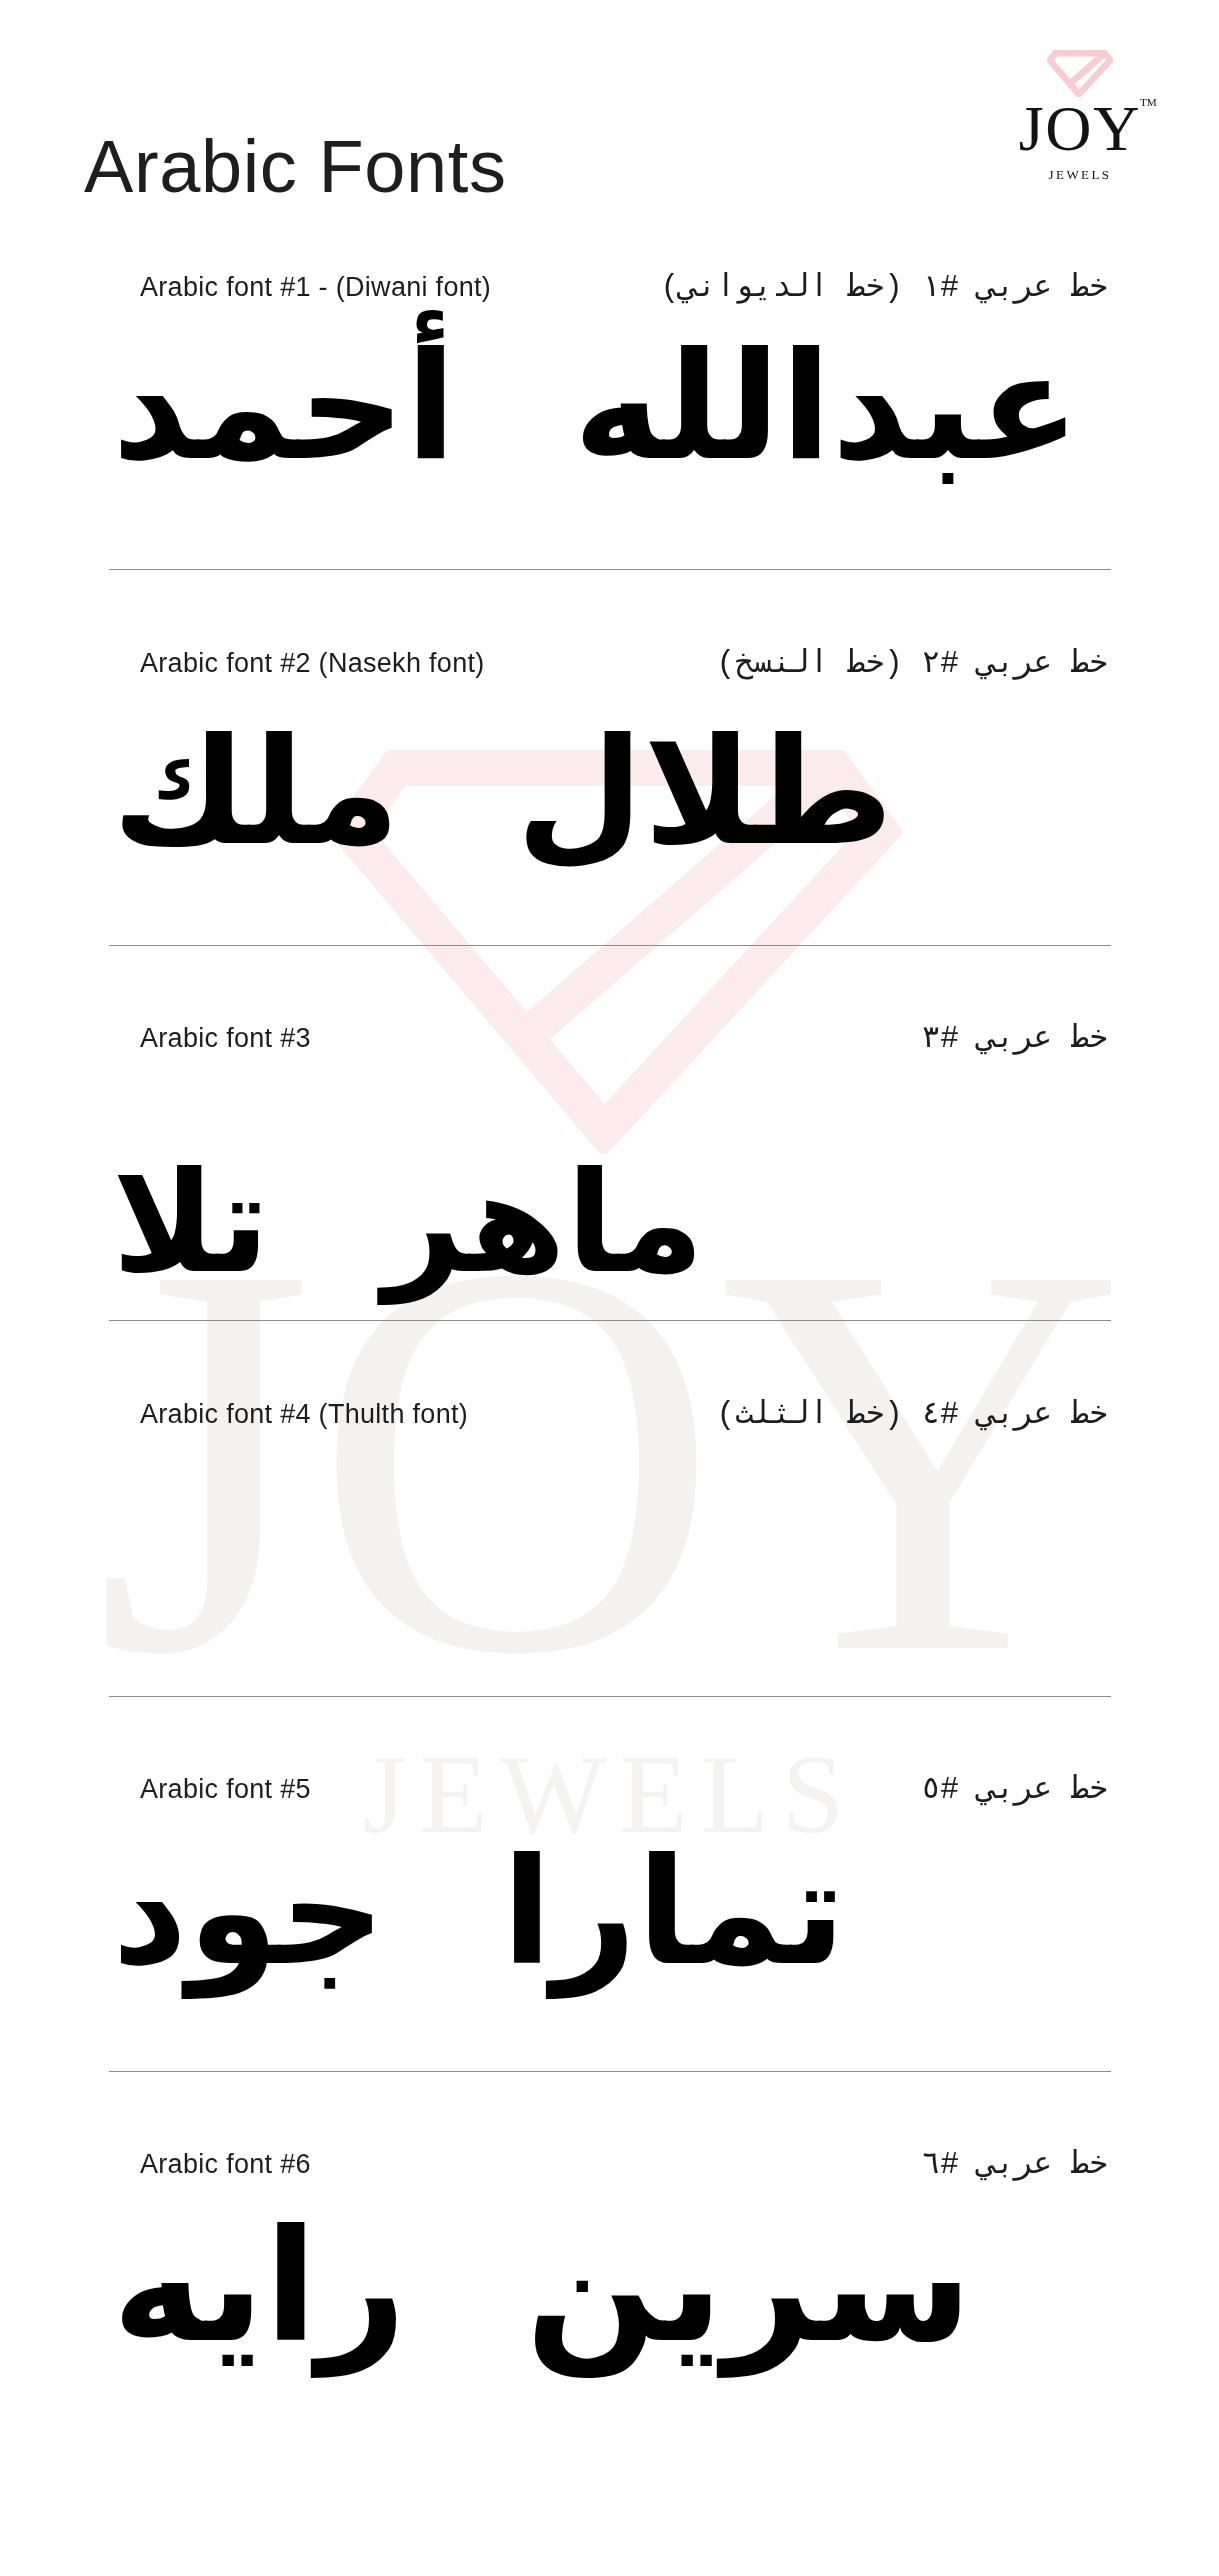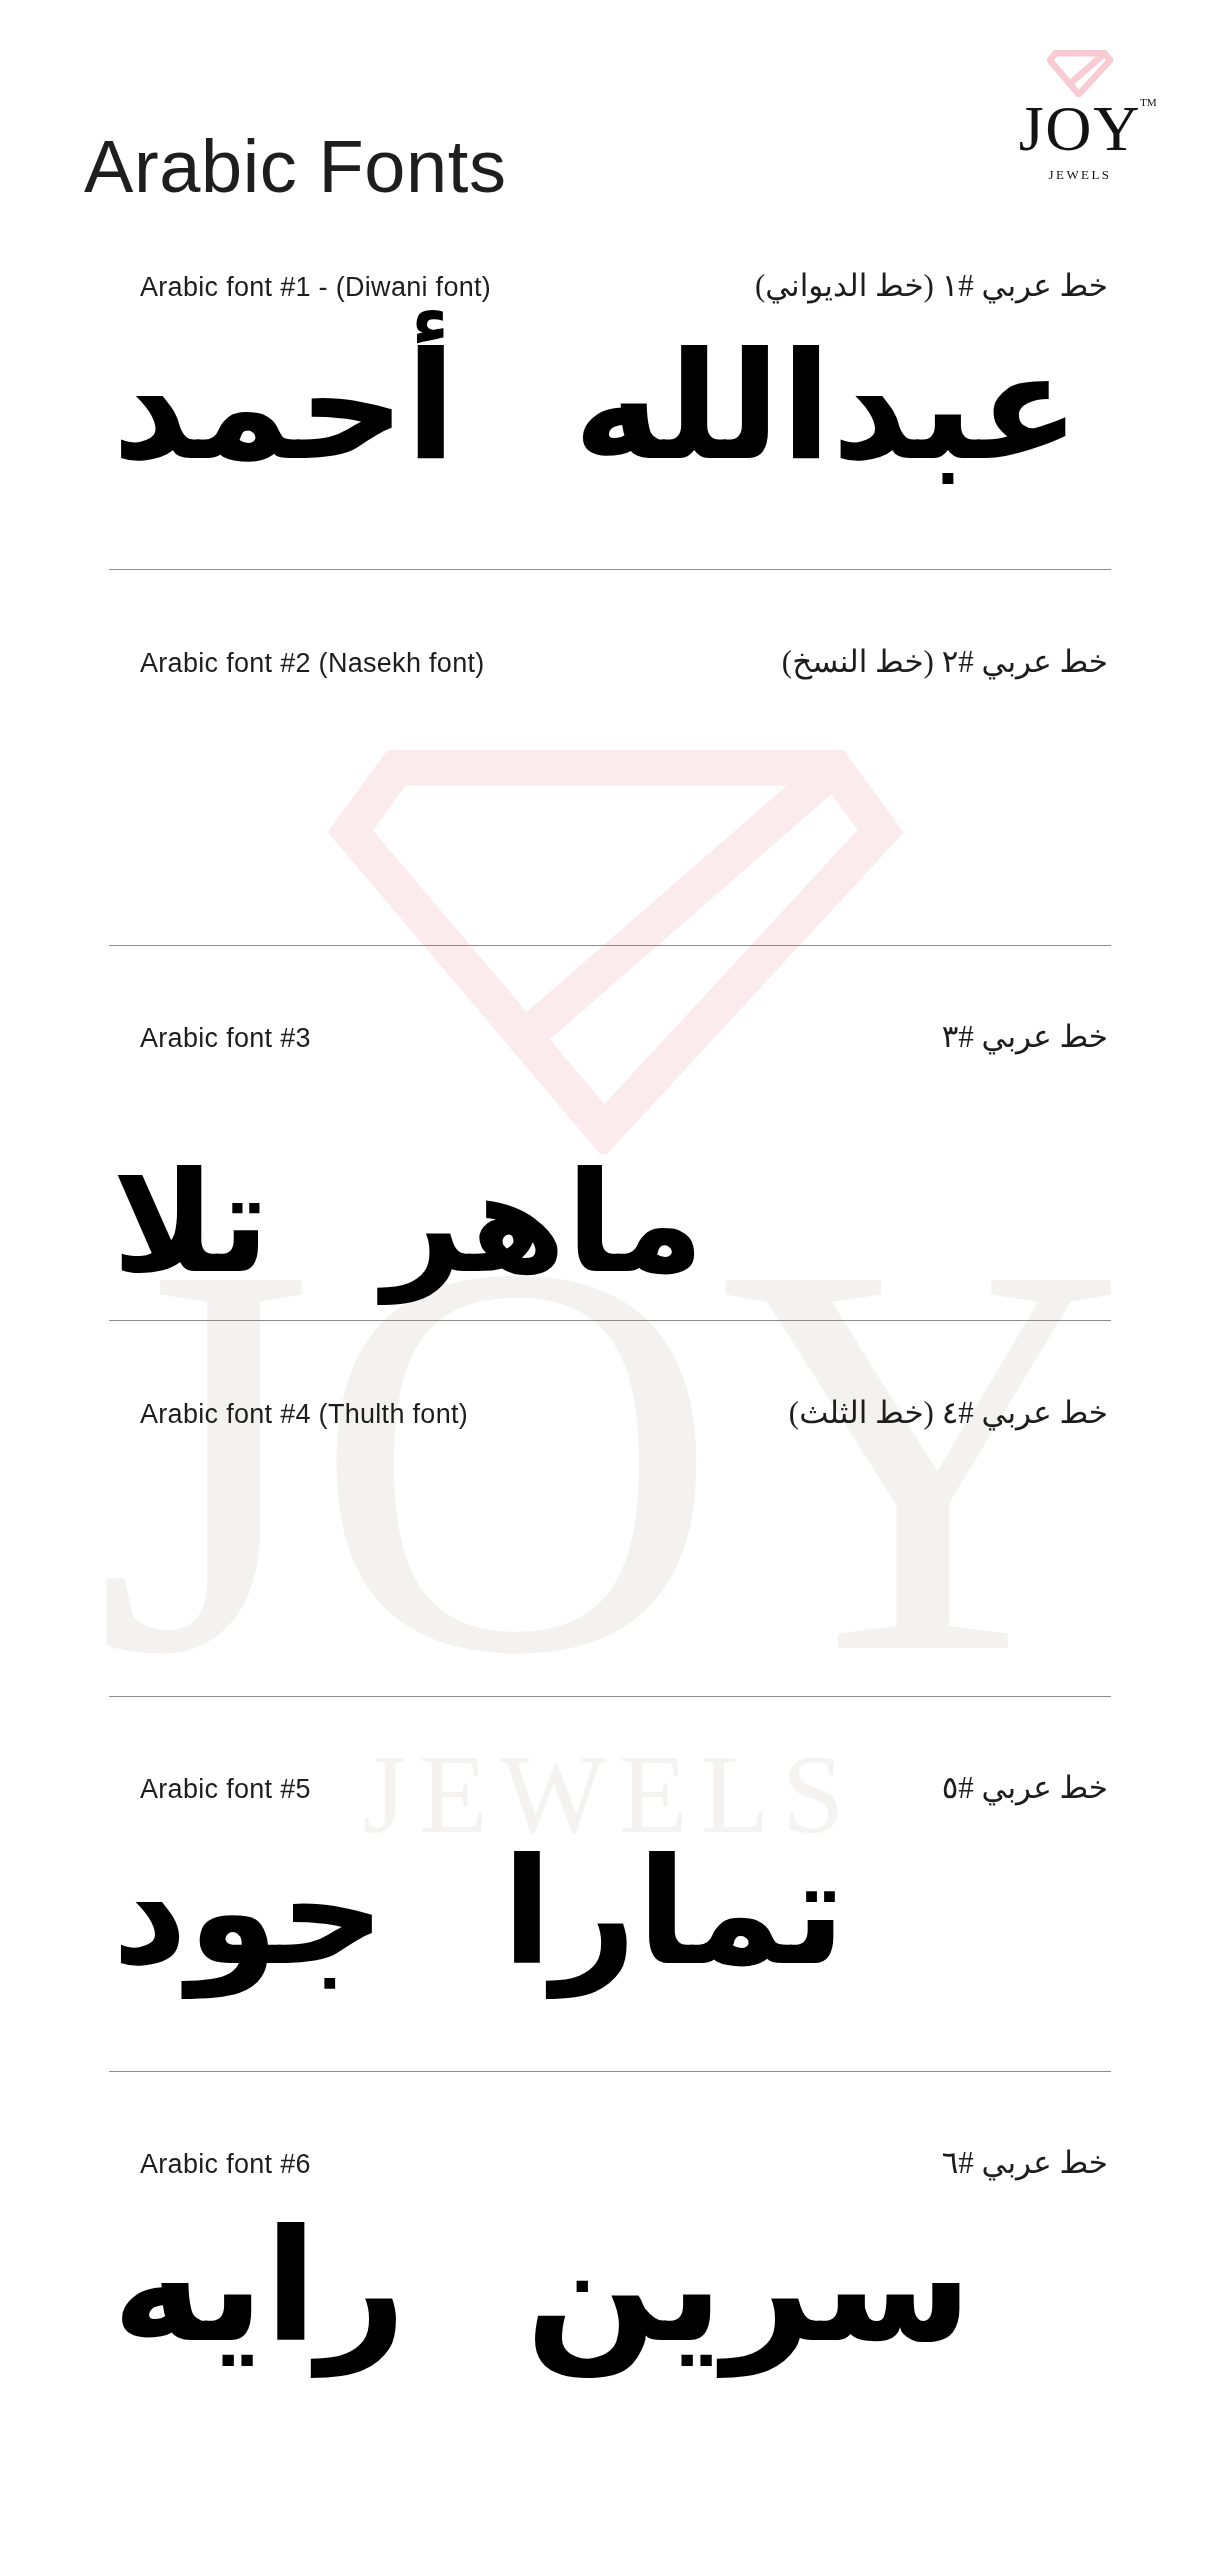--- a/index.html
+++ b/index.html
@@ -46,21 +46,21 @@
   
   .font-section{
     position:absolute;left:112px;width:996px;height:303px;z-index:1;
   }
   .label-row{
     position:absolute;top:0;left:0;right:0;
     display:flex;justify-content:space-between;align-items:baseline;margin-left:28px;
   }
   .label-en{font-size:27px;color:#1d1d1d;letter-spacing:0.3px;}
   .label-ar{
-    font-family:Liberation Serif, serif;direction:rtl;
+    font-family:Liberation Mono, monospace;direction:rtl;
     font-size:31px;color:#1d1d1d;
   }
   .sample{
     position:absolute;left:0;right:0;text-align:left;direction:rtl;
     font-family:"DejaVu Sans",sans-serif;font-weight:700;color:#000000;
     line-height:1.15;word-spacing:65px;white-space:nowrap;
   }
   .s1{top:54px;font-size:149px;}
   .s2{top:65px;font-size:147px;}
   .s3{top:102px;font-size:139px;margin-top:24px;}
@@ -106,20 +106,21 @@
   </div>
   <div class="sample s1" dir="rtl">عبدالله أحمد</div>
   <div class="divider"></div>
 </section>
 
 <section class="font-section sec2">
   <div class="label-row">
     <span class="label-en">Arabic font #2 (Nasekh font)</span>
     <span class="label-ar" dir="rtl">خط عربي #٢ (خط النسخ)</span>
   </div>
+  <div class="sample s2" dir="rtl">طلال ملك</div>
   <div class="divider"></div>
 </section>
 
 <section class="font-section sec3">
   <div class="label-row">
     <span class="label-en">Arabic font #3</span>
     <span class="label-ar" dir="rtl">خط عربي #٣</span>
   </div>
   <div class="sample s3" dir="rtl">ماهر تلا</div>
   <div class="divider"></div>

